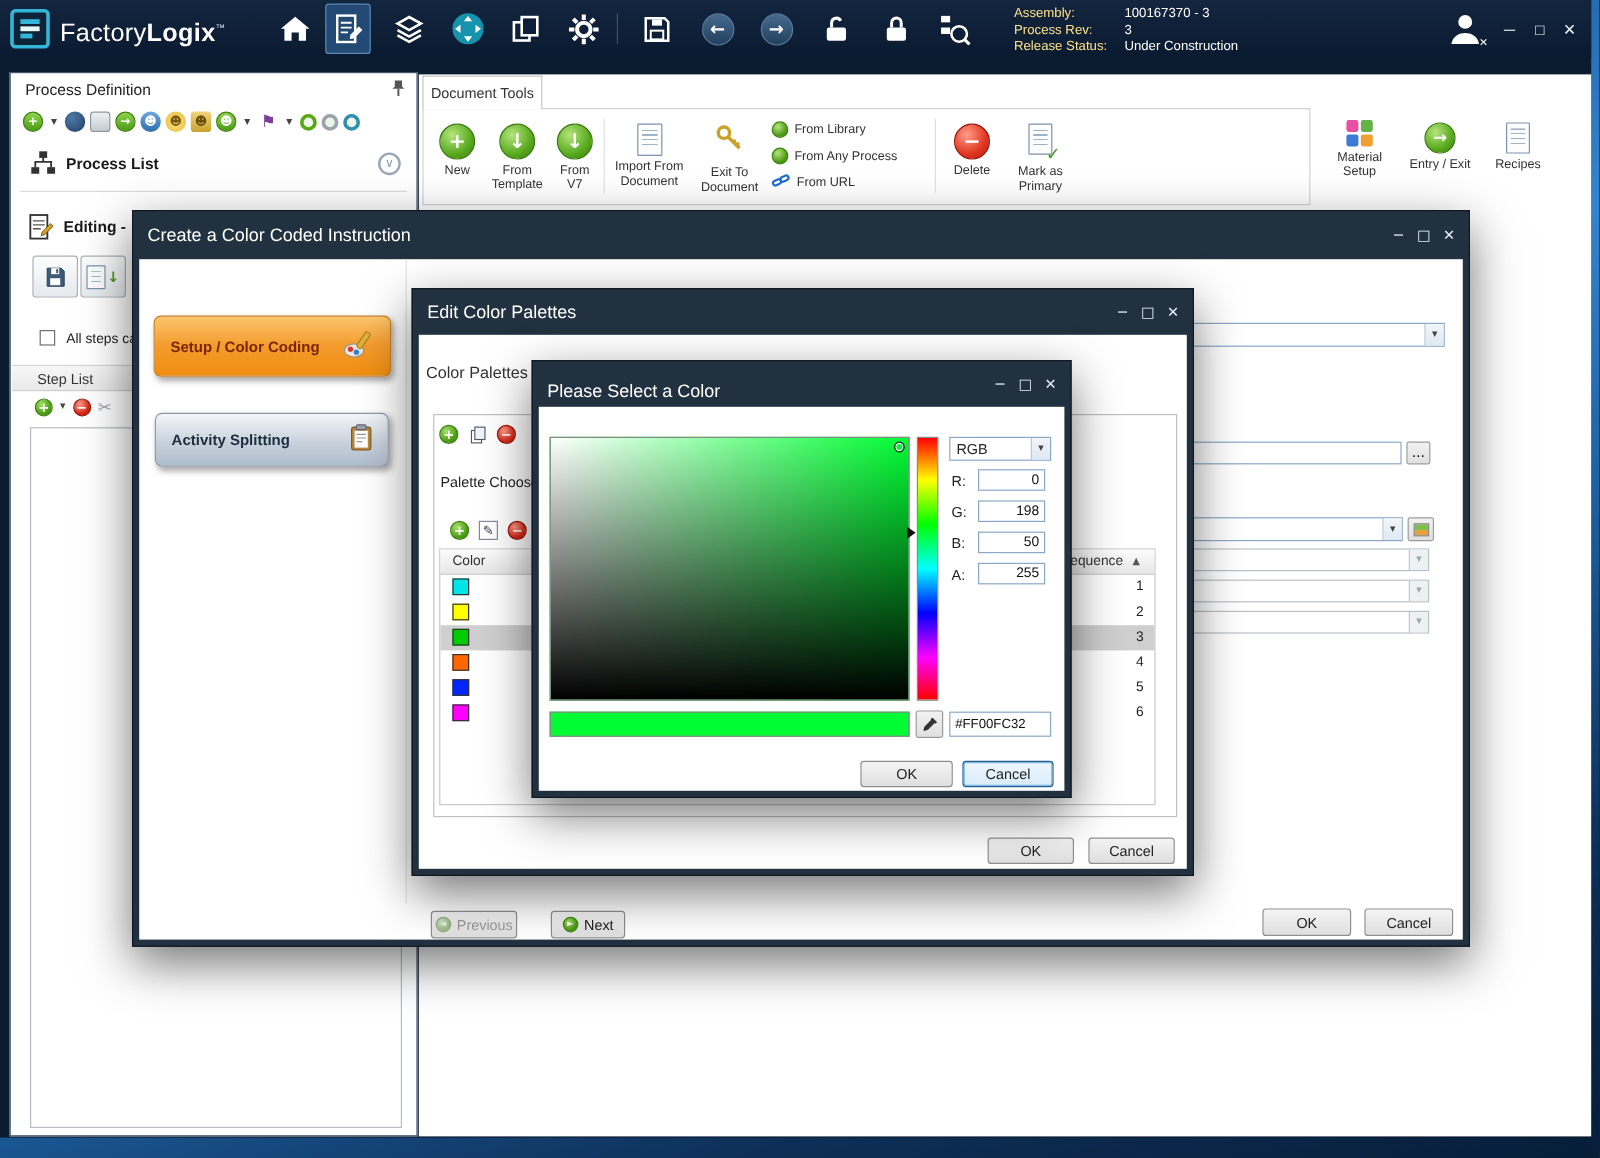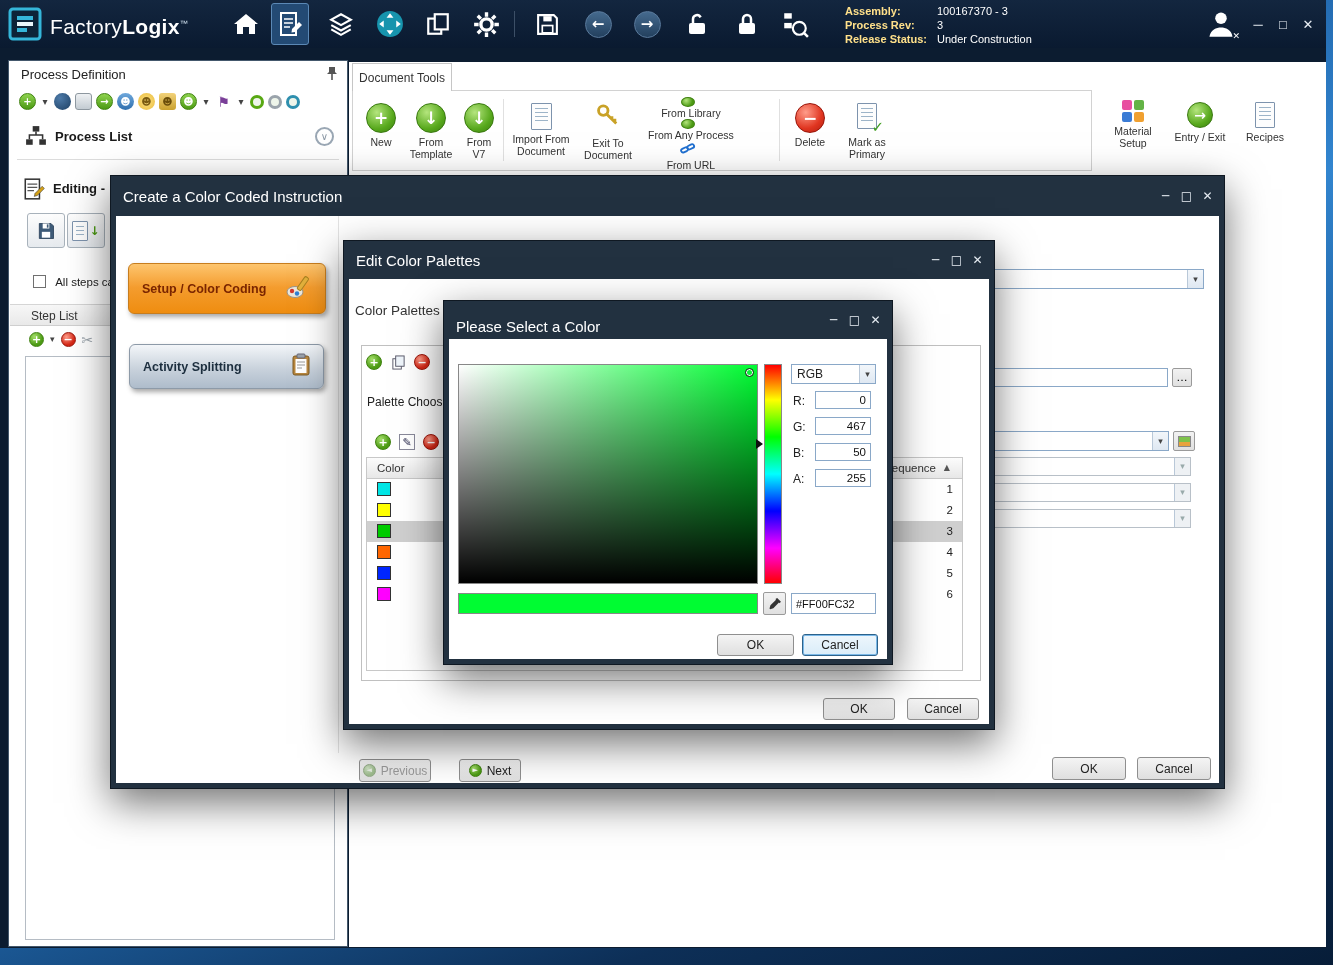--- a/index.html
+++ b/index.html
@@ -18,21 +18,21 @@
   .logo{position:absolute;left:8px;top:7px;width:34px;height:34px;}
   .brand{position:absolute;left:50px;top:0;height:48px;line-height:48px;color:#fff;font-size:21px;letter-spacing:.3px;}
   .brand b{font-weight:700;}
   .brand sup{font-size:8px;color:#cfe0ee;}
   .tbi{position:absolute;top:6px;width:38px;height:36px;display:flex;align-items:center;justify-content:center;cursor:pointer;}
   .tbi.active{background:#234a74;border:1px solid #5b88b5;border-radius:3px;top:3px;height:42px;}
   .tsep{position:absolute;top:11px;width:1px;height:26px;background:#3c4f66;}
   .circ-nav{width:27px;height:27px;border-radius:50%;background:linear-gradient(#456a8e,#23405e);border:1px solid #5a7a9c;
     color:#fff;display:flex;align-items:center;justify-content:center;font-size:15px;font-weight:bold;}
   .tinfo{position:absolute;left:845px;top:4px;font-size:11px;line-height:14px;}
-  .tlabel{display:inline-block;width:92px;color:#ffe08a;font-weight:bold;}
+  .tlabel{display:inline-block;width:92px;color:#ffe08a;font-weight:normal;}
   .tval{color:#fff;}
   .winctl{position:absolute;top:0;height:48px;width:24px;color:#e8eef4;display:flex;align-items:center;justify-content:center;font-size:13px;cursor:pointer;}
   .person-badge{position:absolute;right:-4px;bottom:-2px;color:#fff;font-size:9px;font-weight:bold;}
 
   
   .lpanel{position:absolute;left:8px;top:60px;width:340px;height:887px;background:#fff;border:1px solid #44586c;}
   .lp-title{position:absolute;left:12px;top:6px;font-size:13px;color:#222;}
   .mi{width:17px;height:17px;border-radius:3px;display:inline-flex;align-items:center;justify-content:center;font-size:10px;color:#fff;vertical-align:middle;}
   .mi-green{background:linear-gradient(#8fd34f,#4c9a14);border:1px solid #3f820f;border-radius:50%;font-weight:bold;}
   .mi-navy{background:radial-gradient(circle at 35% 30%,#4d7aa8,#1d3f63);border-radius:50%;}
@@ -64,21 +64,21 @@
   .ribbon{position:absolute;left:3px;top:28px;width:740px;height:81px;border:1px solid #d2d2d2;background:#fff;}
   .ritem{position:absolute;top:12px;display:flex;flex-direction:column;align-items:center;cursor:pointer;}
   .rlabel{font-size:10.5px;color:#333;line-height:12px;text-align:center;margin-top:3px;}
   .bigc{width:30px;height:30px;border-radius:50%;display:flex;align-items:center;justify-content:center;color:#fff;font-size:17px;font-weight:bold;}
   .bigc.green{background:radial-gradient(circle at 35% 30%,#b4e57d,#57a81c 62%,#3c7f10);border:1px solid #39790f;}
   .bigc.red{background:radial-gradient(circle at 35% 30%,#ff9d8a,#e03520 60%,#b01f10);border:1px solid #99150a;}
   .rsep{position:absolute;top:8px;width:1px;height:62px;background:#e0e0e0;}
   .doc{position:relative;background:#fdfdfd;border:1px solid #7d93ad;border-radius:1px;}
   .doc::before{content:"";position:absolute;left:3px;right:3px;top:4px;height:62%;
     background:repeating-linear-gradient(to bottom,#9db4c8 0 1px,transparent 1px 4px);}
-  .stackrow{display:flex;align-items:center;height:22px;cursor:pointer;flex-direction:column;}
+  .stackrow{display:flex;align-items:center;height:22px;cursor:pointer;}
   .stackrow .rlabel{margin:0 0 0 5px;text-align:left;}
   .orb{width:14px;height:14px;border-radius:50%;background:radial-gradient(circle at 35% 30%,#b4e57d,#4c9a14 65%);border:1px solid #3f820f;}
   .rtool{position:absolute;display:flex;flex-direction:column;align-items:center;cursor:pointer;}
   .matg{width:22px;height:22px;display:grid;grid-template-columns:1fr 1fr;grid-template-rows:1fr 1fr;gap:2px;}
   .matg i{border-radius:2px;}
 
   
   .dlg{position:absolute;background:#223140;border:1px solid #0f1822;box-shadow:0 14px 38px rgba(0,0,0,.55);}
   .dlg-title{position:absolute;left:0;top:0;right:0;display:flex;align-items:center;color:#fff;font-size:15px;padding:0 12px;}
   .dlg-ctl{position:absolute;right:6px;top:0;display:flex;}
@@ -588,21 +588,21 @@
       <span class="huemark" style="left:307px;top:100px;"></span>
 
       <div class="combo" style="left:342px;top:25px;width:85px;height:20px;">
         <span class="cval">RGB</span>
         <span class="arr g">▾</span>
       </div>
 
       <span class="chan-label" style="left:344px;top:55px;">R:</span>
       <div class="chan-field" style="left:366px;top:52px;">0</div>
       <span class="chan-label" style="left:344px;top:81px;">G:</span>
-      <div class="chan-field" style="left:366px;top:78px;">467</div>
+      <div class="chan-field" style="left:366px;top:78px;">198</div>
       <span class="chan-label" style="left:344px;top:107px;">B:</span>
       <div class="chan-field" style="left:366px;top:104px;">50</div>
       <span class="chan-label" style="left:344px;top:133px;">A:</span>
       <div class="chan-field" style="left:366px;top:130px;">255</div>
 
       <div class="preview" style="left: 9px; top: 254px; width: 300px; height: 21px; background-color: rgb(0, 252, 50); --bg: #00FC32;"></div>
       <div class="toolbtn" style="left:314px;top:253px;width:23px;height:23px;">
         <svg width="14" height="14" viewBox="0 0 16 16">
             <path d="M10.5 1.2 l4.3 4.3 -1.6 1.6 -.7-.7 -6.4 6.4 -3.6 1.1 -.8-.8 1.1-3.6 6.4-6.4 -.7-.7z" fill="#333"></path>
           </svg>

